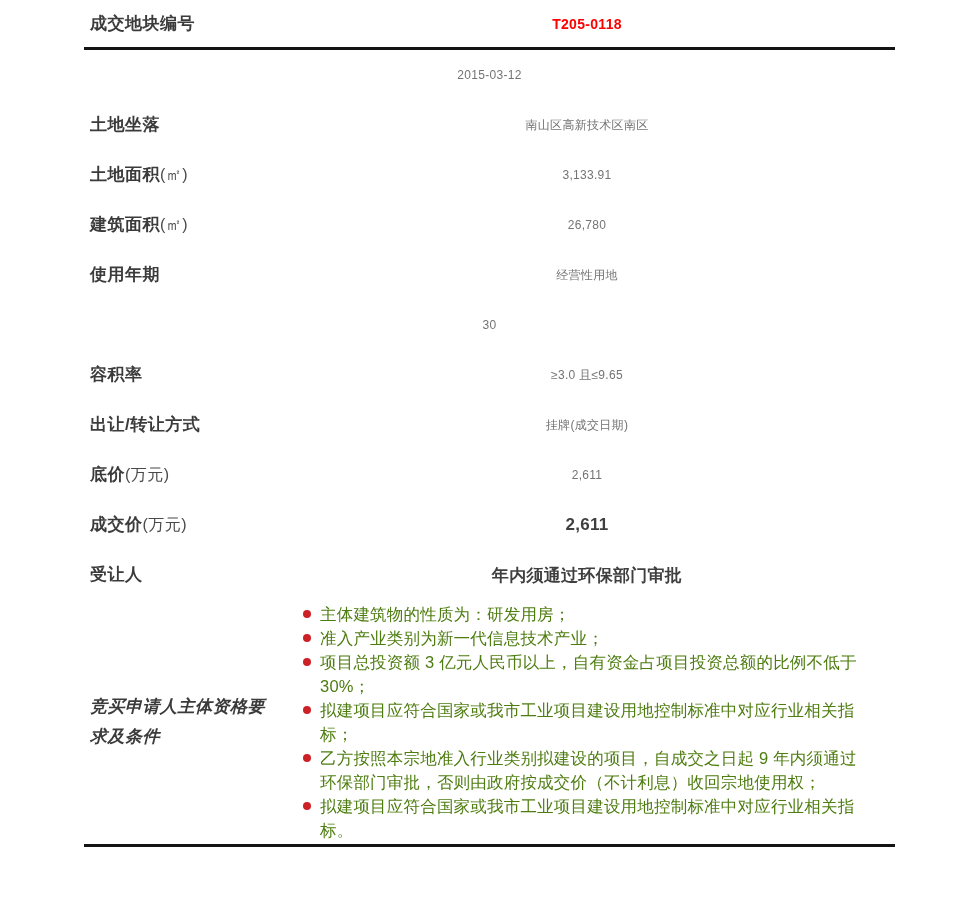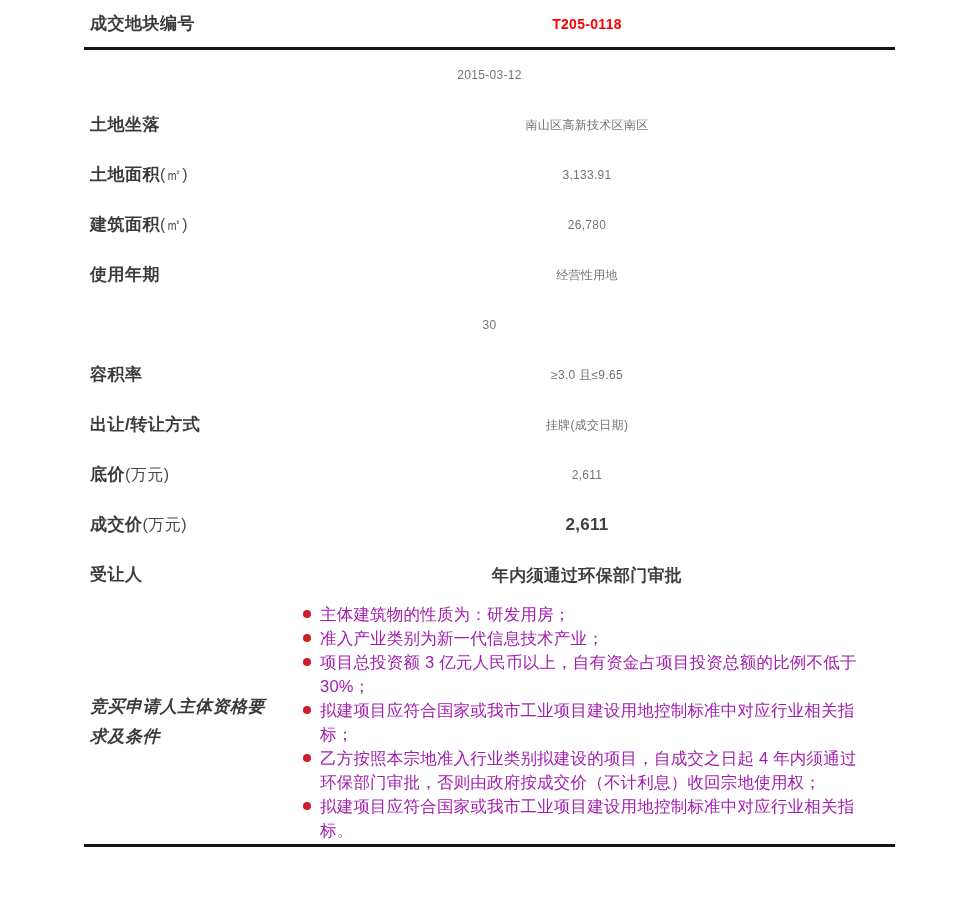--- a/index.html
+++ b/index.html
@@ -78,21 +78,21 @@
     list-style: none;
     margin: 2px 0 2px 0;
     padding: 0 0 0 24px;
     max-width: 556px;
   }
   .bullet-item {
     position: relative;
     padding-left: 17px;
     font-size: 16.5px;
     line-height: 24px;
-    color: #a21caf;
+    color: #4d7c0f;
     letter-spacing: 0.2px;
   }
   .bullet-dot {
     position: absolute;
     left: 0;
     top: 8px;
     width: 8px;
     height: 8px;
     border-radius: 50%;
     background: #cc2127;
@@ -163,19 +163,19 @@
       <div class="value-cell value-bold">年内须通过环保部门审批</div>
     </div>
 
     <div class="row req-row">
       <div class="label-cell">竞买申请人主体资格要求及条件</div>
       <ul class="bullet-list">
         <li class="bullet-item"><span class="bullet-dot"></span><span>主体建筑物的性质为：研发用房；</span></li>
         <li class="bullet-item"><span class="bullet-dot"></span><span>准入产业类别为新一代信息技术产业；</span></li>
         <li class="bullet-item"><span class="bullet-dot"></span><span>项目总投资额 3 亿元人民币以上，自有资金占项目投资总额的比例不低于 30%；</span></li>
         <li class="bullet-item"><span class="bullet-dot"></span><span>拟建项目应符合国家或我市工业项目建设用地控制标准中对应行业相关指标；</span></li>
-        <li class="bullet-item"><span class="bullet-dot"></span><span>乙方按照本宗地准入行业类别拟建设的项目，自成交之日起 4 年内须通过环保部门审批，否则由政府按成交价（不计利息）收回宗地使用权；</span></li>
+        <li class="bullet-item"><span class="bullet-dot"></span><span>乙方按照本宗地准入行业类别拟建设的项目，自成交之日起 9 年内须通过环保部门审批，否则由政府按成交价（不计利息）收回宗地使用权；</span></li>
         <li class="bullet-item"><span class="bullet-dot"></span><span>拟建项目应符合国家或我市工业项目建设用地控制标准中对应行业相关指标。</span></li>
       </ul>
     </div>
 
   </div>
 </div>
 
 </body></html>

